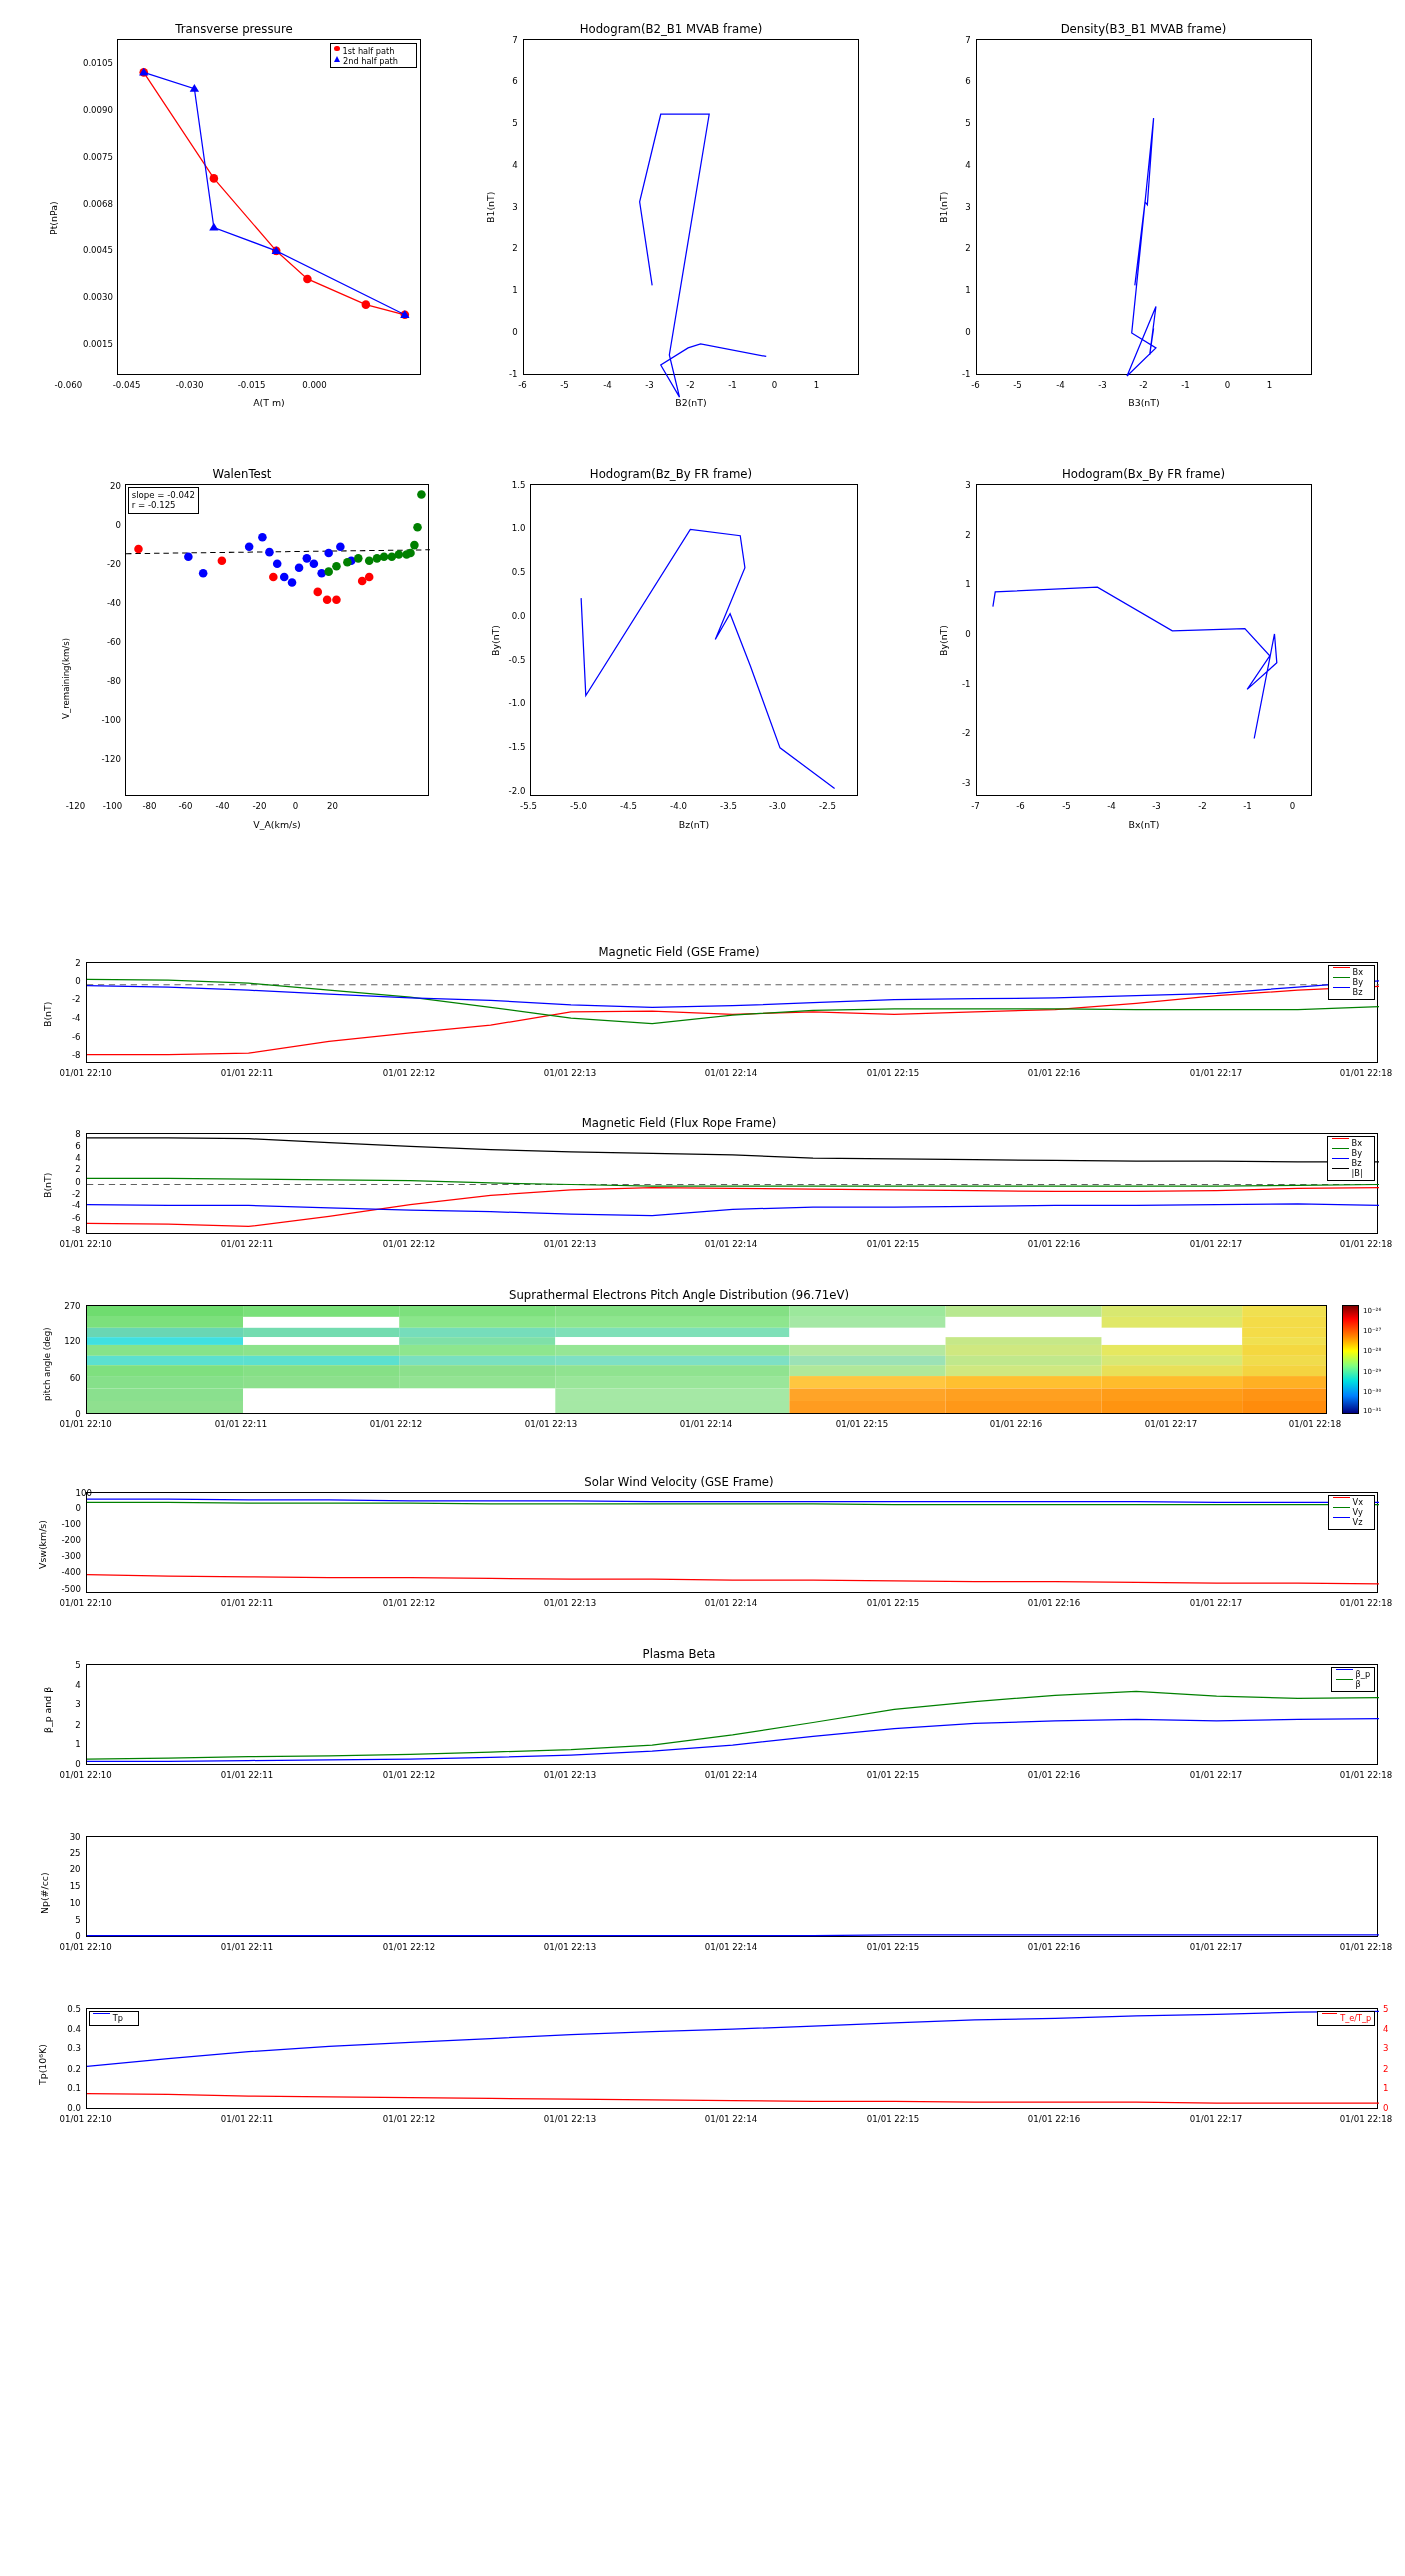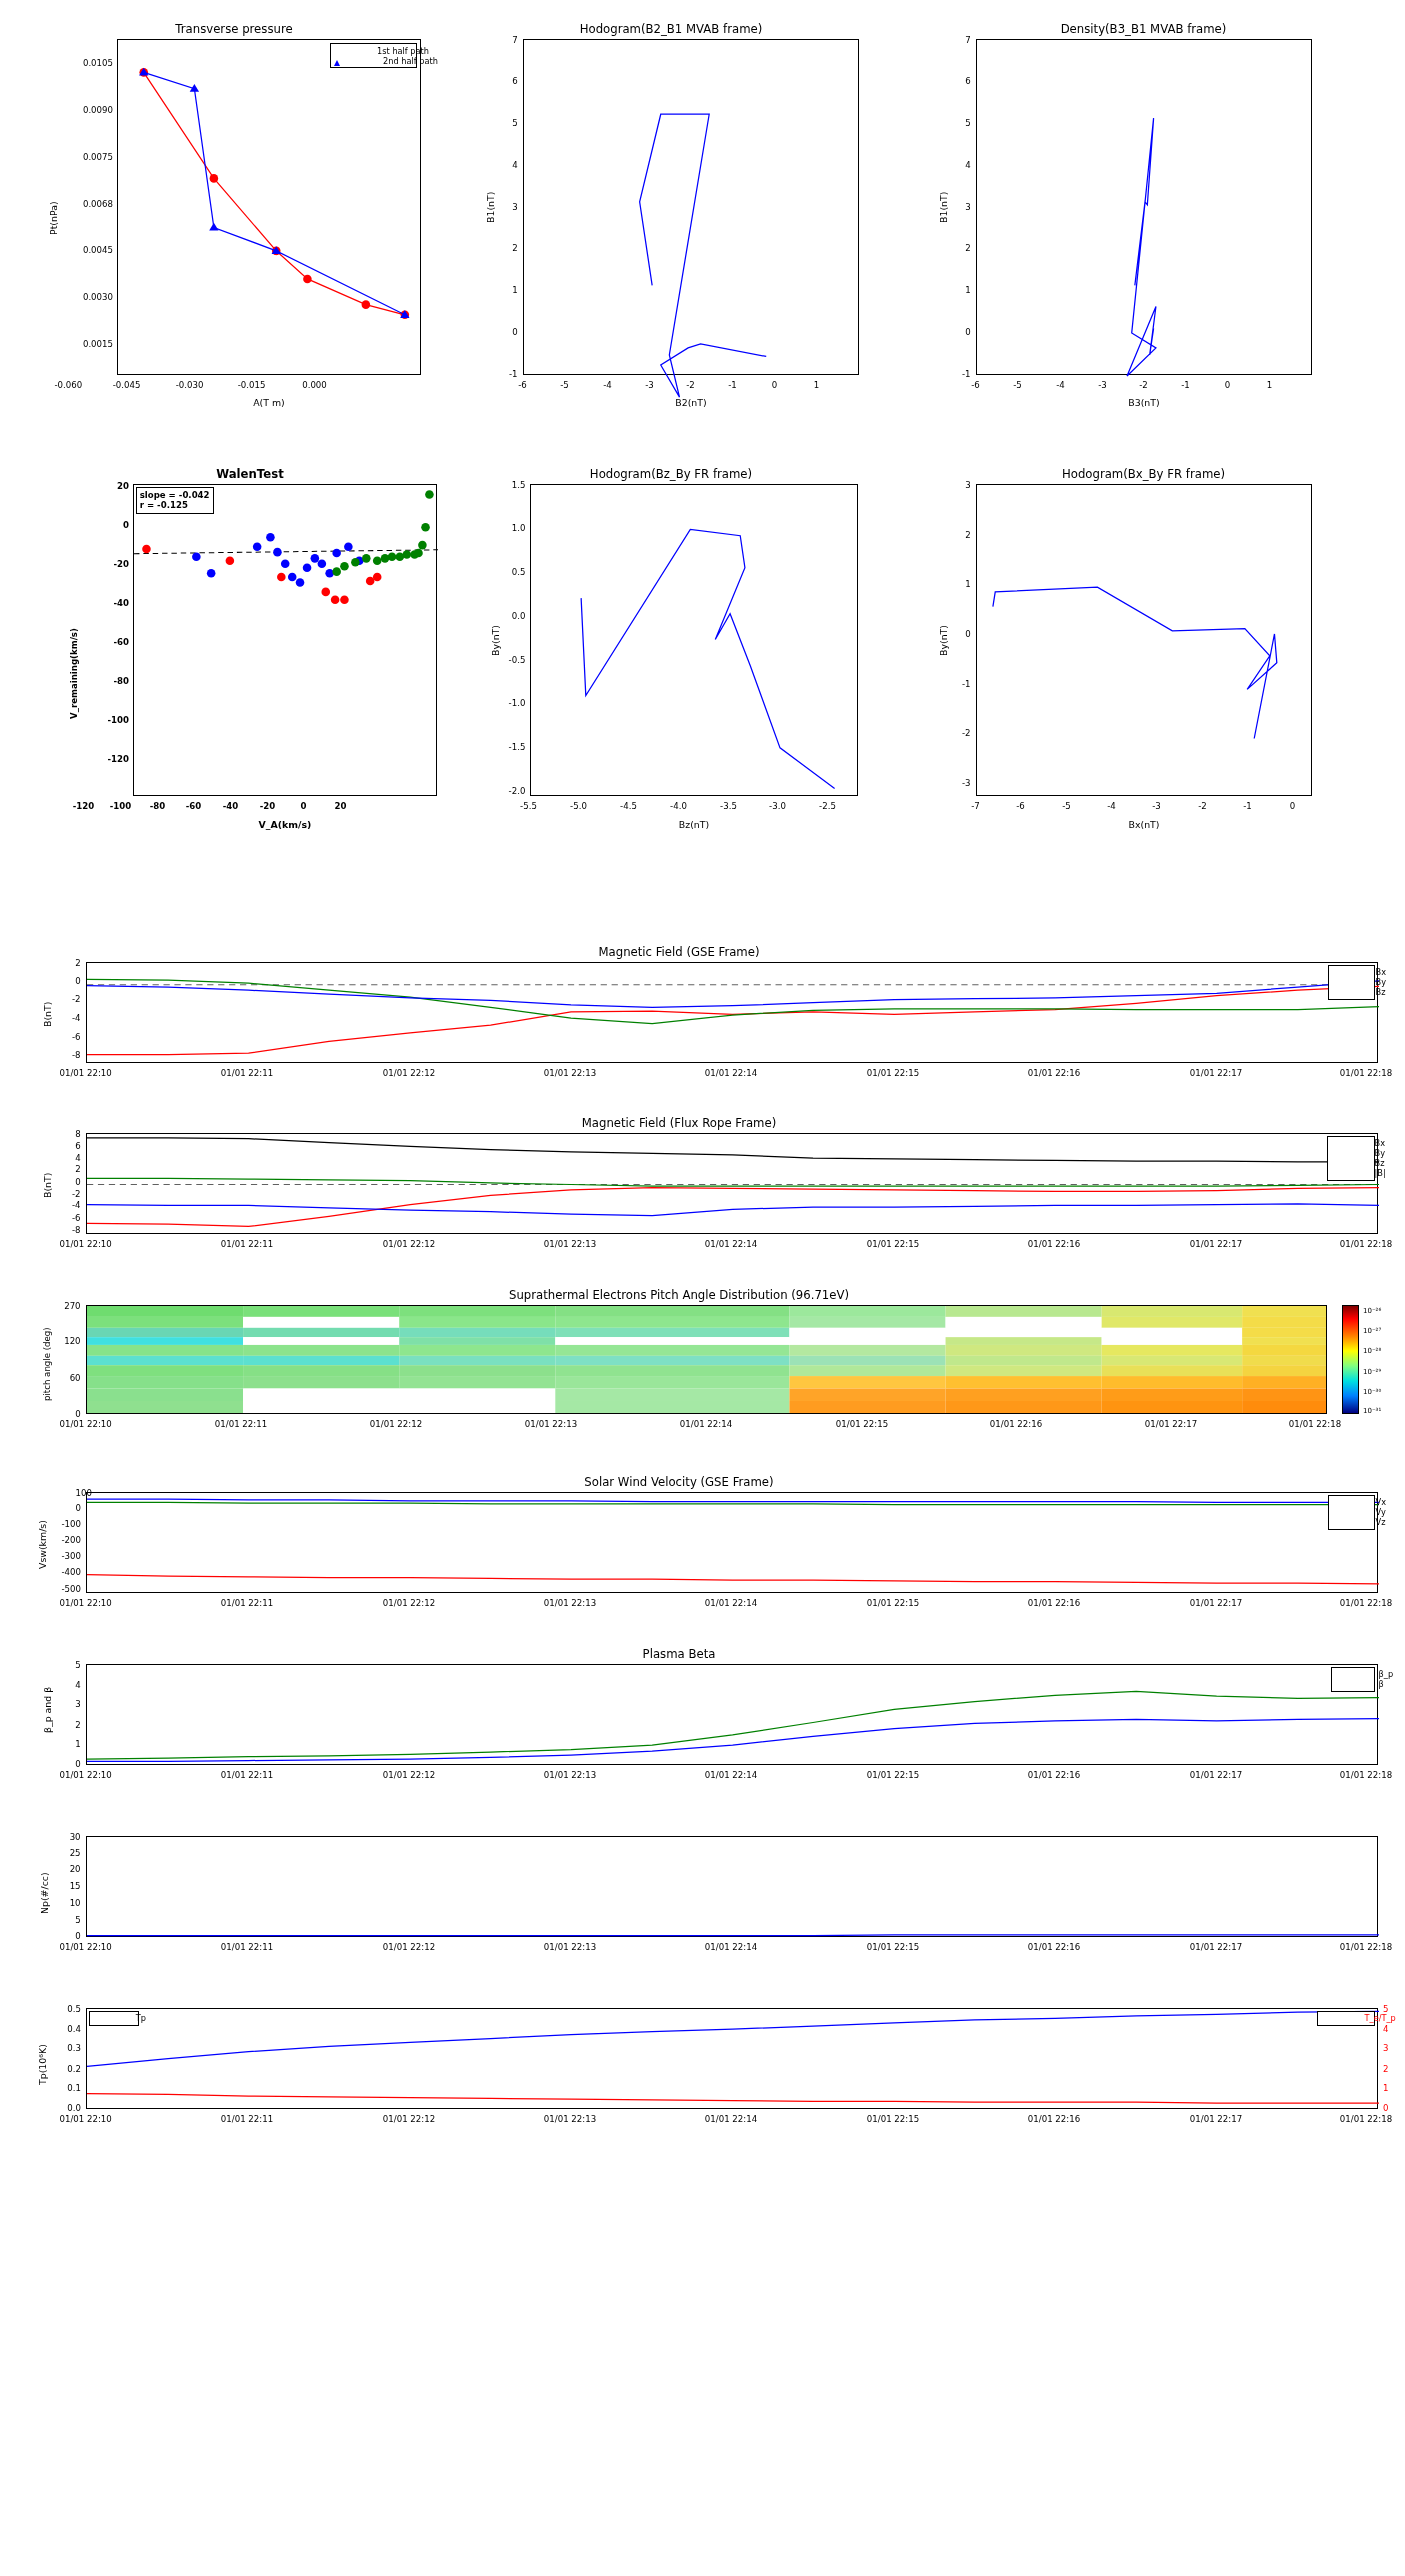--- a/index.html
+++ b/index.html
@@ -7,21 +7,21 @@
   .page{position:relative;width:1405px;height:2576px;}
   .panel{position:absolute;box-sizing:border-box;}
   .axes{position:absolute;box-sizing:border-box;border:0.8px solid #000;background:#fff;}
   .title{position:absolute;width:100%;text-align:center;font-size:11.7px;color:#000;}
   .ylabel{position:absolute;transform-origin:0 0;font-size:9.4px;white-space:nowrap;}
   .xlabel{position:absolute;font-size:9.4px;white-space:nowrap;text-align:center;}
   .tick{position:absolute;font-size:8.6px;color:#000;white-space:nowrap;}
   .tick.y{text-align:right;}
   .tick.x{text-align:center;}
   .legend{position:absolute;border:0.8px solid #000;background:#fff;font-size:8.2px;padding:1.6px 3.1px;box-sizing:border-box;}
-  .legend .row{display:flex;align-items:flex-end;height:10px;white-space:nowrap;gap:40px;}
+  .legend .row{display:flex;align-items:flex-start;height:10px;white-space:nowrap;}
   .legend .swatch{display:inline-block;width:17px;height:0;border-top:1.1px solid #000;margin-right:3.1px;position:relative;}
   .legend .dot{display:inline-block;width:5.5px;height:5.5px;border-radius:50%;margin-right:3.1px;}
   .legend .tri{display:inline-block;width:0;height:0;border-left:3.9px solid transparent;border-right:3.9px solid transparent;margin-right:3.1px;}
   .ann{position:absolute;border:0.8px solid #000;background:#fff;font-size:8.6px;padding:1.6px 3.1px;line-height:1.25;}
   svg{position:absolute;left:0;top:0;overflow:visible;}
   .cbar{position:absolute;border:0.8px solid #000;box-sizing:border-box;}
   .cbtick{position:absolute;font-size:7px;white-space:nowrap;}
 </style>
 </head>
 <body>
@@ -126,21 +126,21 @@
     <div class="tick x" style="left:119px;top:364px;width:41px;">-4</div>
     <div class="tick x" style="left:161px;top:364px;width:41px;">-3</div>
     <div class="tick x" style="left:202px;top:364px;width:41px;">-2</div>
     <div class="tick x" style="left:244px;top:364px;width:41px;">-1</div>
     <div class="tick x" style="left:286px;top:364px;width:41px;">0</div>
     <div class="tick x" style="left:328px;top:364px;width:41px;">1</div>
     <div class="xlabel" style="left:55px;top:381px;width:336px;">B3(nT)</div>
     <div class="ylabel" style="left:17px;top:207px;transform:rotate(-90deg);">B1(nT)</div>
   </div>
 
-  <div class="panel" style="left:47px;top:461px;width:406px;height:406px;font-weight:bold;">
+  <div class="panel" style="left:39px;top:461px;width:406px;height:406px;">
     <div class="title" style="top:6.2px;">WalenTest</div>
     <div class="axes" style="left:86px;top:23.4px;width:304px;height:312px;">
       <svg width="304" height="312" viewBox="0 0 390 400">
         <line x1="0" y1="88" x2="390" y2="83" stroke="#000" stroke-width="1.3" stroke-dasharray="7,5"></line>
         <g fill="#ff0000">
           <circle cx="16" cy="82" r="5.5"></circle>
             <circle cx="123" cy="97" r="5.5"></circle>
             <circle cx="189" cy="118" r="5.5"></circle>
           <circle cx="246" cy="137" r="5.5"></circle>
             <circle cx="258" cy="147" r="5.5"></circle>

